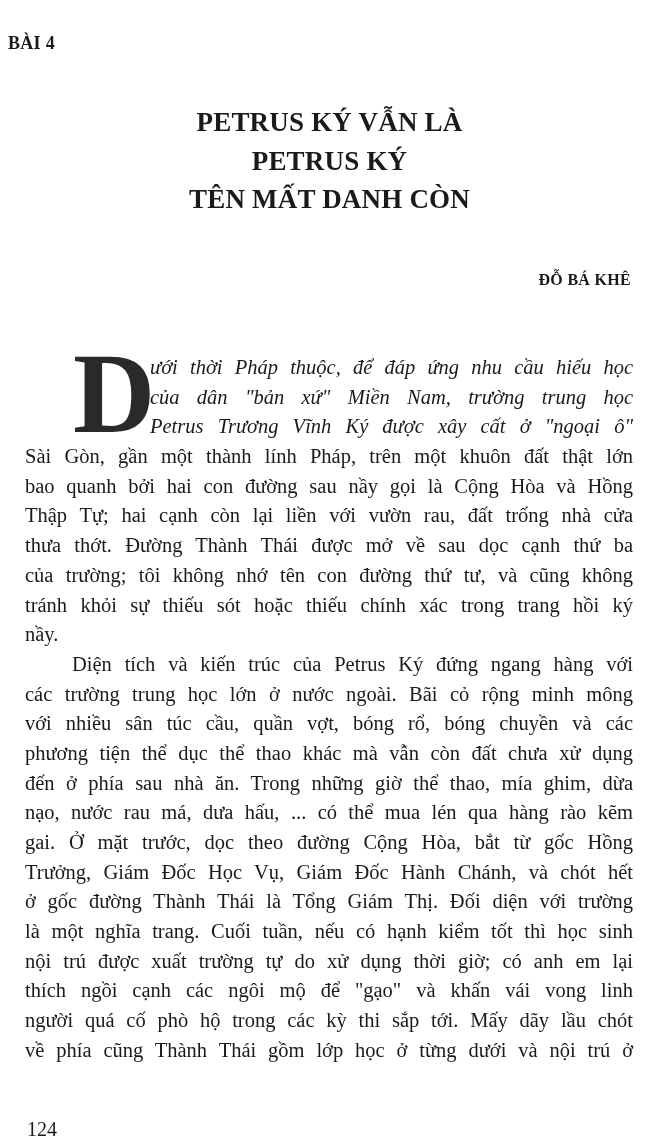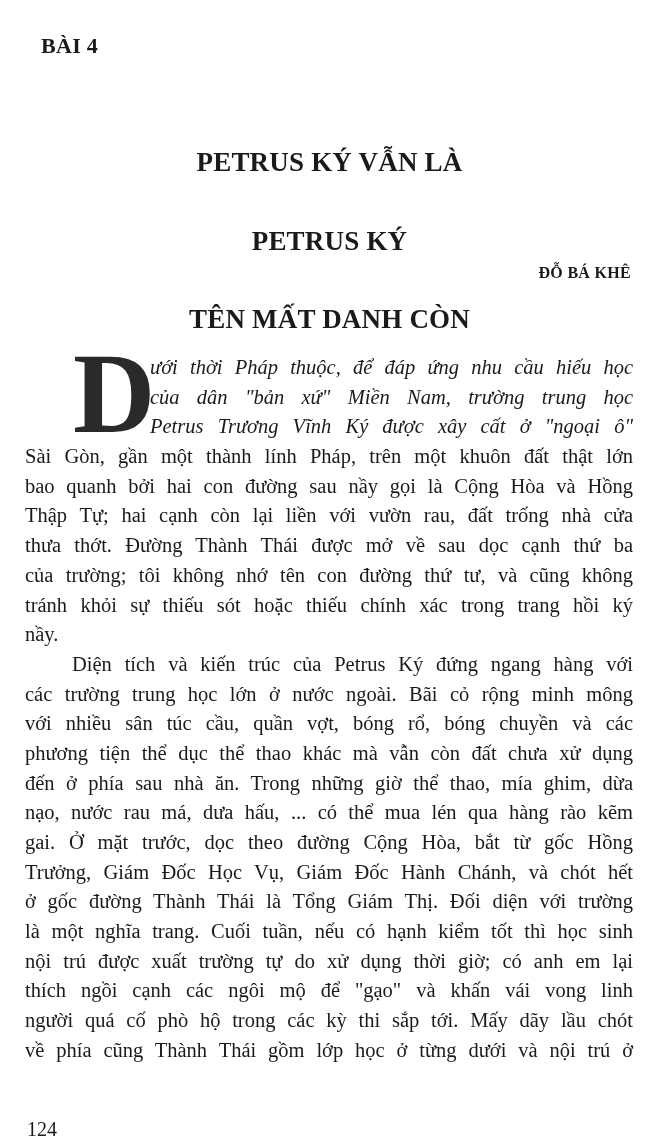--- a/index.html
+++ b/index.html
@@ -10,42 +10,42 @@
     body {
       width: 659px;
       height: 1139px;
       position: relative;
       overflow: hidden;
       color: #1a1a1a;
       font-family: "Liberation Serif", "DejaVu Serif", serif;
     }
     .lesson-label {
       position: absolute;
-      left: 41px;
+      left: 8px;
       top: 33px;
-      font-size: 22px;
+      font-size: 18px;
       font-weight: bold;
       letter-spacing: 0.3px;
     }
     .title {
       position: absolute;
       left: 0;
       width: 659px;
       top: 103px;
       text-align: center;
       font-weight: bold;
       font-size: 27px;
       line-height: 38.5px;
       letter-spacing: 0.2px;
     }
-    .title .tline { display: block; white-space: nowrap; margin-top: 40px; }
+    .title .tline { display: block; white-space: nowrap; }
     .author {
       position: absolute;
       right: 28px;
-      top: 264px;
+      top: 271px;
       font-size: 16px;
       font-weight: bold;
       letter-spacing: 0.3px;
       text-align: center;
     }
     .body-text {
       position: absolute;
       left: 25px;
       width: 608px;
       top: 353px;

